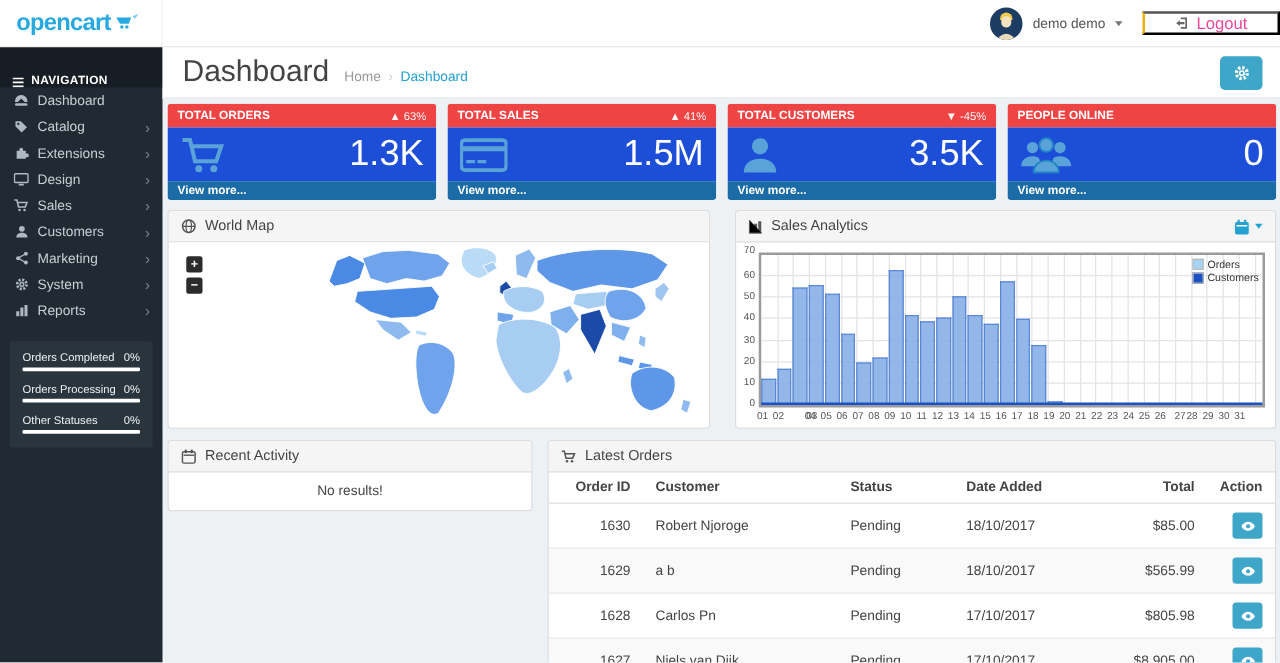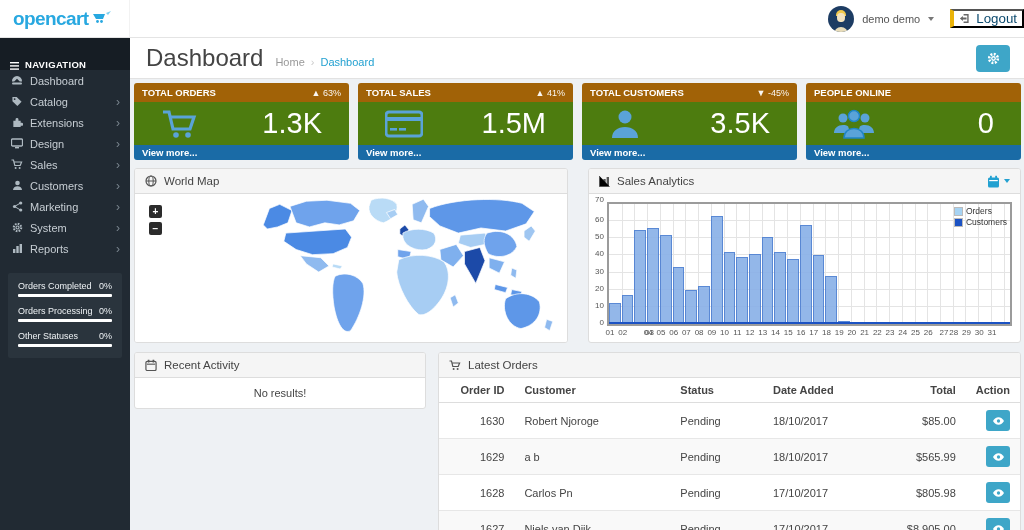--- a/index.html
+++ b/index.html
@@ -11,21 +11,21 @@
   .logo-text{color:#28a8e0;font-size:19px;font-weight:bold;letter-spacing:-0.6px}
   .logo-cart{margin-left:4px;margin-top:-4px}
   .topbar-right{margin-left:auto;display:flex;align-items:center}
   .user-box{display:flex;align-items:center;gap:8px;padding:0 16px;cursor:pointer}
   .avatar{width:26px;height:26px;border-radius:50%;background:#1d3c63;position:relative;overflow:hidden;flex-shrink:0}
   .avatar .hair{position:absolute;top:4px;left:8px;width:10px;height:6px;background:#f2c94c;border-radius:5px 5px 0 0}
   .avatar .face{position:absolute;top:7px;left:9px;width:8px;height:9px;background:#f4e3c0;border-radius:45%}
   .avatar .torso{position:absolute;bottom:-3px;left:6px;width:14px;height:8px;background:#e8dcba;border-radius:7px 7px 0 0}
   .user-name{color:#555}
   .caret{width:0;height:0;border-left:3.5px solid transparent;border-right:3.5px solid transparent;border-top:4px solid #777}
-  .logout-btn{display:flex;align-items:center;gap:6px;padding:0 5px;border-left:4px solid #eab308;color:#0c4a6e;cursor:pointer;background:none}
+  .logout-btn{display:flex;align-items:center;gap:6px;padding:0 24px;border-left:2px solid #eab308;color:#ec4899;cursor:pointer;background:none}
   
   .shell{display:flex;height:492px}
   .sidebar{width:130px;background:#212a33;flex-shrink:0;display:flex;flex-direction:column}
   .nav-title{height:32px;background:#161d24;color:#fff;font-size:9.5px;font-weight:bold;display:flex;align-items:flex-end;gap:6px;padding-left:10px;letter-spacing:.3px}
   .menu-item{height:21px;display:flex;align-items:center;padding:0 10px;color:#c7ced4;font-size:11px;cursor:pointer}
   .mi-icon{width:14px;display:flex;justify-content:center;margin-right:6px;flex-shrink:0}
   .menu-chevron{margin-left:auto;color:#79858e;font-size:12px;line-height:1}
   .side-stats{margin:14px 8px;background:#2a343d;padding:8px 10px 2px;border-radius:2px}
   .stat-row{display:flex;justify-content:space-between;color:#eef2f5;font-size:9px;margin-bottom:3px}
   .stat-bar{height:3px;background:#fff;border-radius:1px;margin-bottom:9px}
@@ -33,23 +33,23 @@
   .main{flex:1;display:flex;flex-direction:column;min-width:0}
   .page-header{background:#fff;padding:6px 14px 6px 16px;display:flex;align-items:center;border-bottom:1px solid #e2e2e2}
   .page-title{font-size:24px;color:#444;font-weight:normal}
   .breadcrumb{margin-left:12px;display:flex;align-items:center;gap:6px;margin-top:8px}
   .bc-home{color:#999}.bc-sep{color:#ccc}.bc-current{color:#23a1d1;cursor:pointer}
   .settings-btn{margin-left:auto;width:34px;height:27px;background:#3ea6c8;border:none;border-radius:4px;display:flex;align-items:center;justify-content:center;cursor:pointer}
   .content{padding:4px 3px 0 4px;flex:1;min-height:0}
   
   .tiles{display:flex;gap:9px;margin-bottom:8px}
   .tile{flex:1;border-radius:3px;overflow:hidden;color:#fff}
-  .tile-heading{background:#a16207;display:flex;justify-content:space-between;align-items:center;padding:4px 8px;font-size:9.5px;font-weight:bold}
+  .tile-heading{background:#ef4444;display:flex;justify-content:space-between;align-items:center;padding:4px 8px;font-size:9.5px;font-weight:bold}
   .tile-delta{font-size:9px;font-weight:normal;opacity:.95}
-  .tile-body{background:#4d7c0f;display:flex;justify-content:space-between;align-items:center;padding:2px 27px;height:43px}
+  .tile-body{background:#1d4ed8;display:flex;justify-content:space-between;align-items:center;padding:2px 10px;height:43px}
   .tile-value{font-size:29px;line-height:1}
   .tile-footer{background:#1a6ba6;padding:2px 8px;font-size:9.5px;font-weight:bold;cursor:pointer}
   
   .panel{background:#fff;border:1px solid #ddd;border-radius:3px;overflow:hidden}
   .panel-heading{background:#f5f5f5;border-bottom:1px solid #ddd;padding:5px 10px;display:flex;align-items:center;gap:7px;color:#444;font-size:11.5px;min-height:25px}
   .row2{display:flex;gap:20px;margin-bottom:9px}
   .world-map-panel{width:434px;flex-shrink:0}
   .map-body{position:relative;height:148px;background:#fff}
   .map-zoom{position:absolute;top:11px;left:14px;display:flex;flex-direction:column;gap:4px;z-index:2}
   .zoom-btn{width:13px;height:13px;background:#2b2b2b;color:#fff;border:none;border-radius:2px;font-size:10px;line-height:1;display:flex;align-items:center;justify-content:center;cursor:pointer;font-weight:bold}

